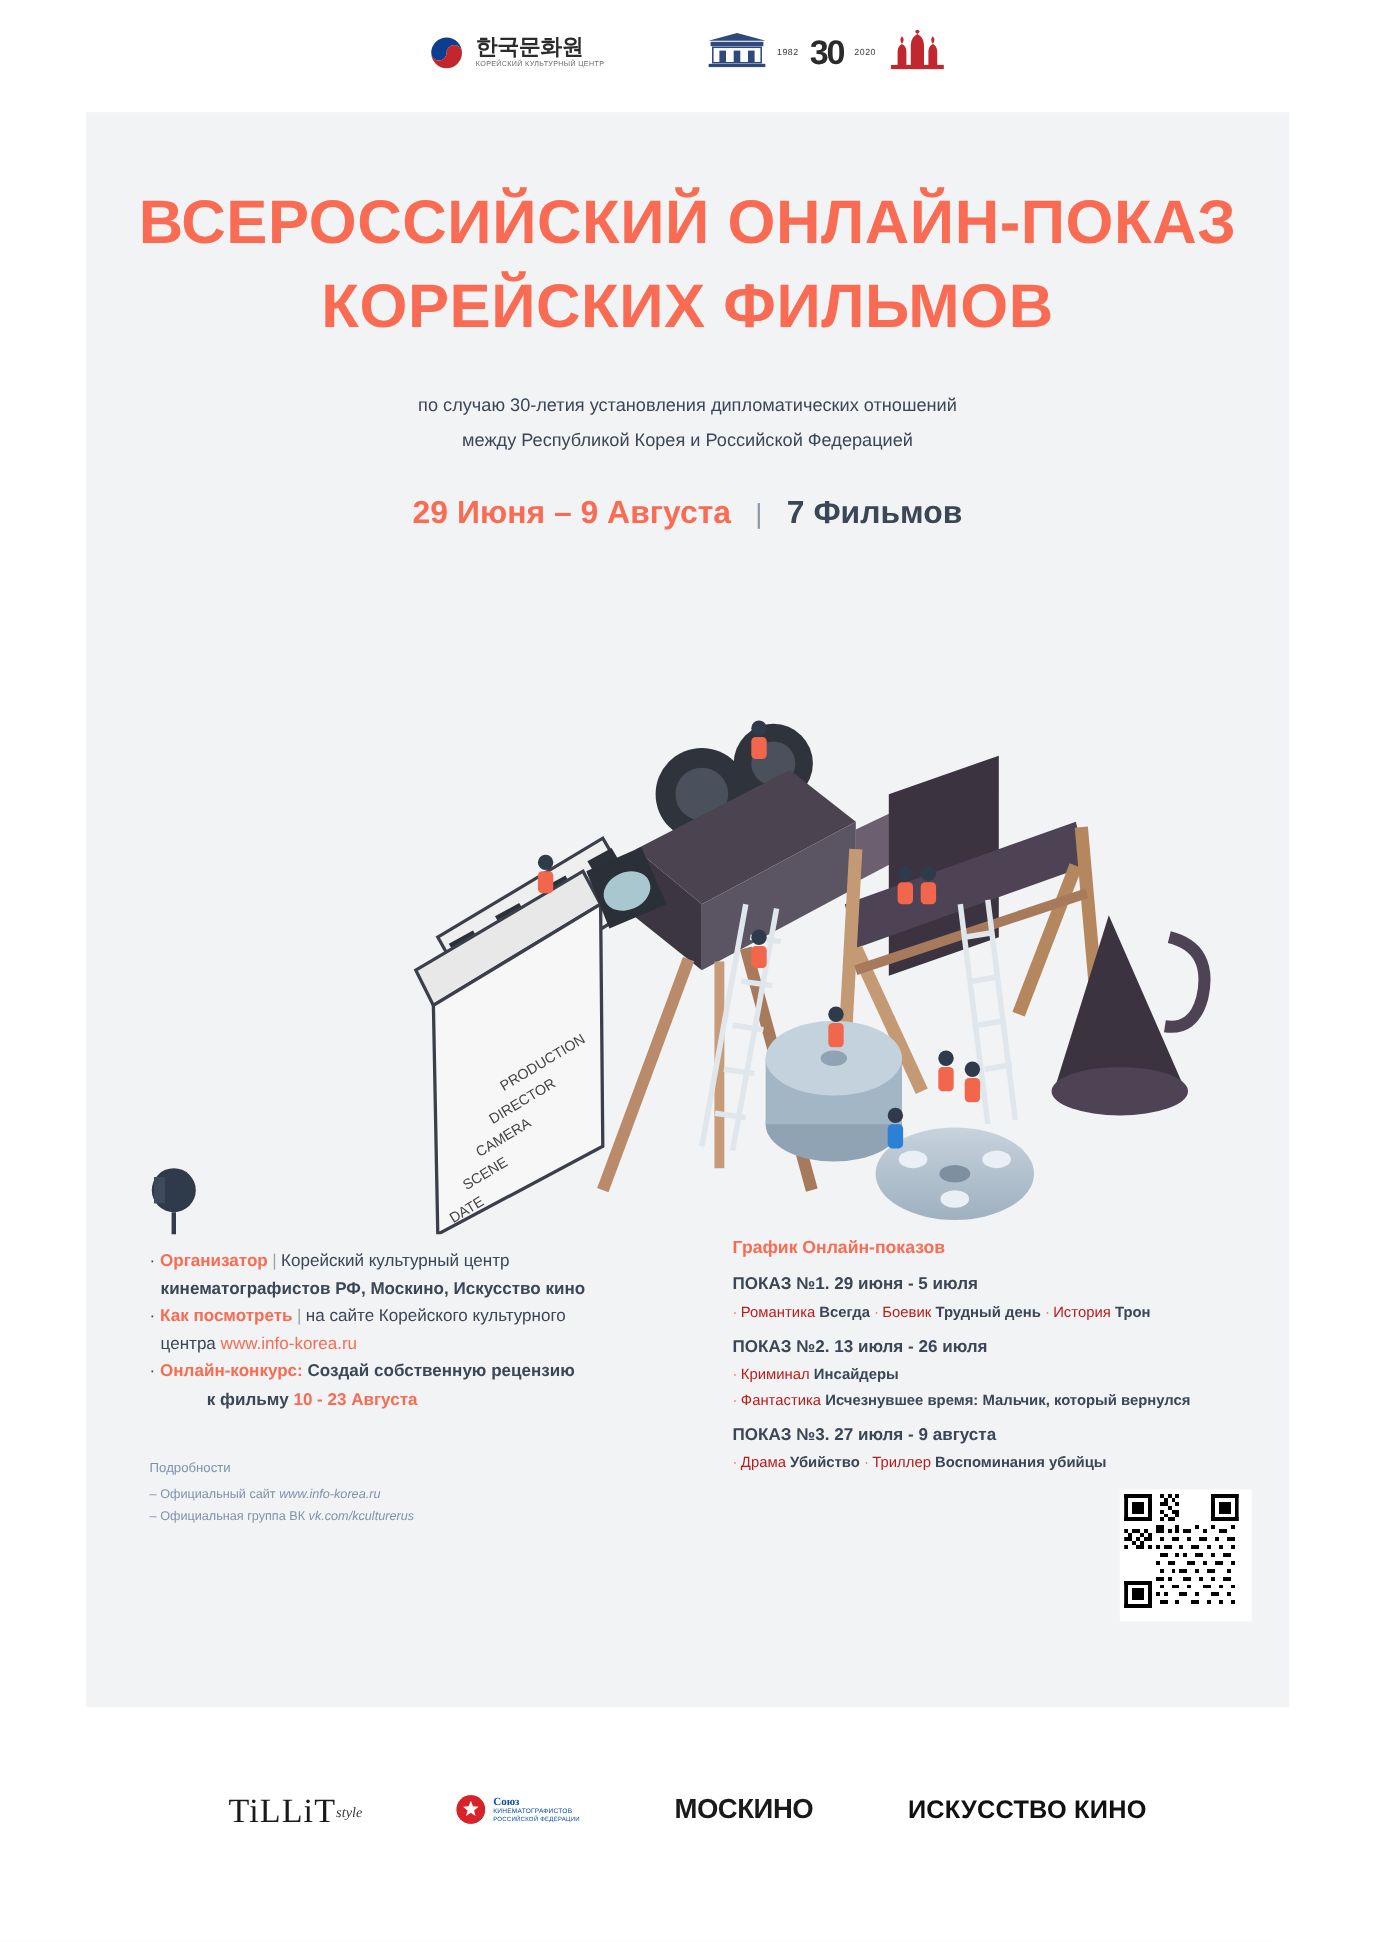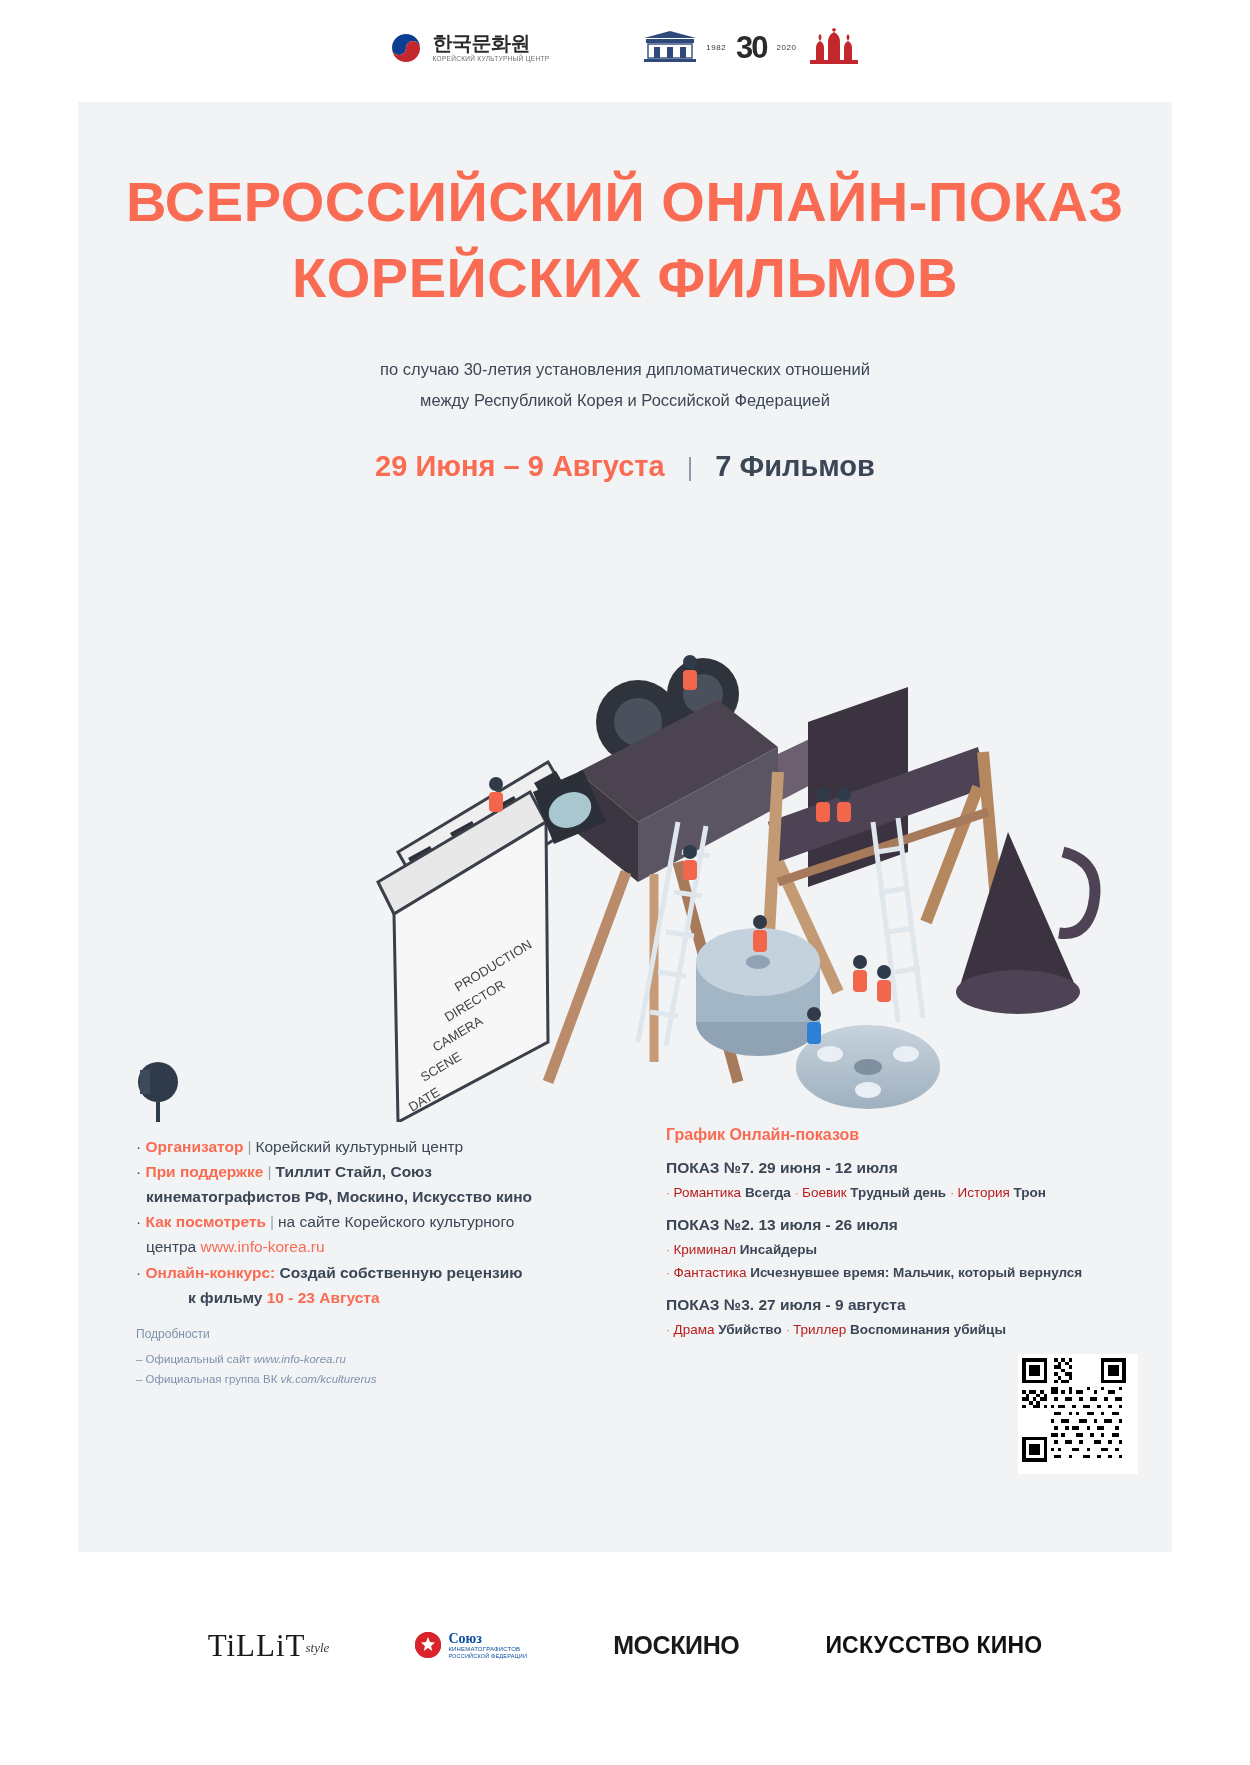--- a/index.html
+++ b/index.html
@@ -239,21 +239,21 @@
     border-radius: 50%;
     background: #d8232a;
     position: relative;
   }
   .union-text {
     display: flex;
     flex-direction: column;
     line-height: 1.1;
   }
   .union-text .u1 {
-    font-size: 14px;
+    font-size: 10px;
     font-weight: bold;
     color: #0b4da2;
     font-family: "Liberation Serif", serif;
   }
   .union-text .u2 {
     font-size: 6px;
     color: #0b4da2;
     letter-spacing: 0.2px;
   }
   .union-text .u3 {
@@ -462,24 +462,20 @@
     </svg>
   </div>
 
   <div class="info-left">
 
     <div class="line">
       <span>·</span>
       <span class="lbl">Организатор</span><span class="bar">|</span><span class="val">Корейский культурный центр</span>
     </div>
 
-    <div class="line">
-      <span>·</span>
-      <span class="lbl">При поддержке</span><span class="bar">|</span><span class="val-bold">Тиллит Стайл, Союз</span>
-    </div>
     <div class="line" style="padding-left:10px">
       <span class="val-bold">кинематографистов РФ, Москино, Искусство кино</span>
     </div>
 
     <div class="line">
       <span>·</span>
       <span class="lbl">Как посмотреть</span><span class="bar">|</span><span class="val">на сайте Корейского культурного</span>
     </div>
     <div class="line" style="padding-left:10px">
       <span class="val">центра</span>
@@ -506,21 +502,21 @@
     <div>
       <span>– Официальная группа ВК</span>
       <em>vk.com/kculturerus</em>
     </div>
   </div>
 
   <div class="info-right">
     <div class="sched-title">График Онлайн-показов</div>
 
     <div>
-      <div class="sched-head">ПОКАЗ №7. 29 июня - 12 июля</div>
+      <div class="sched-head">ПОКАЗ №1. 29 июня - 5 июля</div>
       <div class="sched-item">
         <span class="sched-dot">·</span><span class="g">Романтика</span>
         <span class="b">Всегда</span>
         <span class="sched-dot">·</span><span class="g">Боевик</span>
         <span class="b">Трудный день</span>
         <span class="sched-dot">·</span><span class="g">История</span>
         <span class="b">Трон</span>
       </div>
     </div>
 

